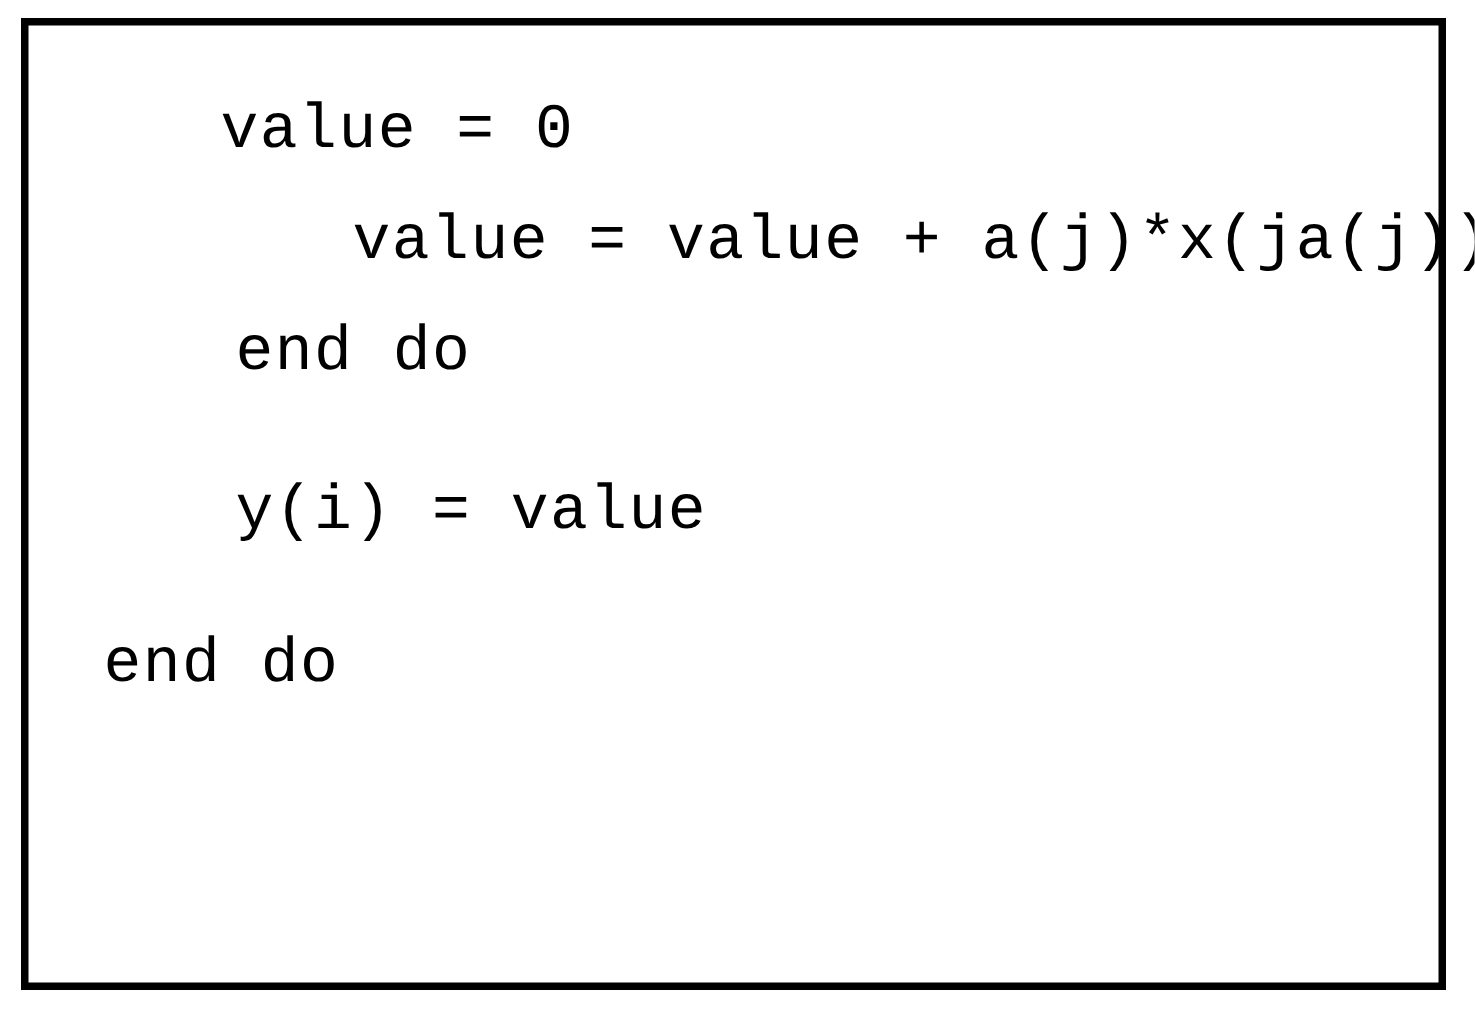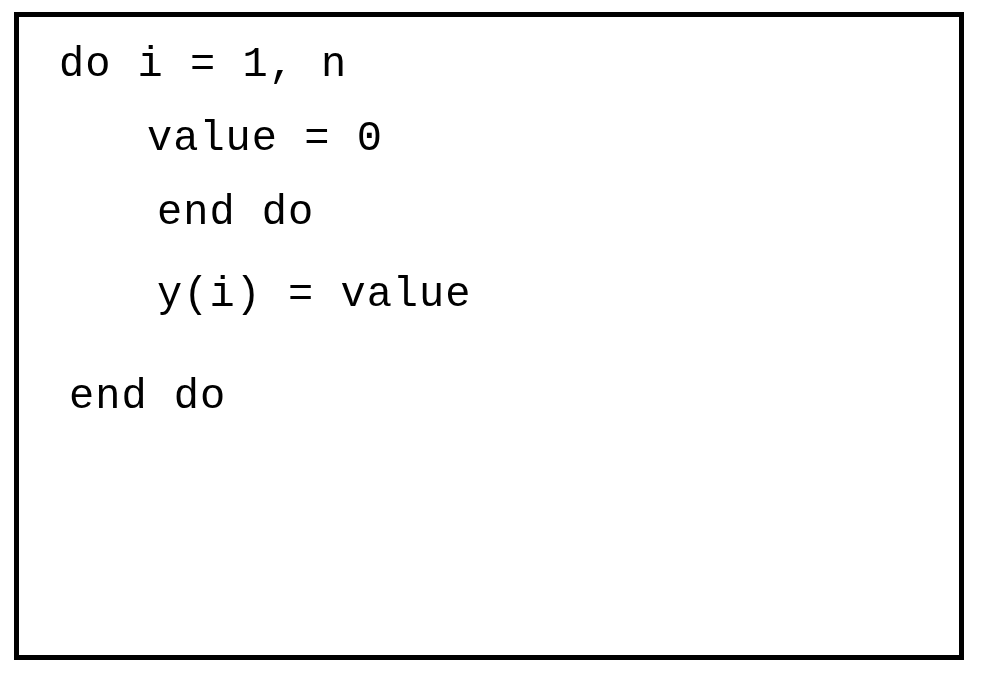--- a/index.html
+++ b/index.html
@@ -25,25 +25,25 @@
       font-size: 42px;
       color: #000;
       white-space: pre;
       letter-spacing: 1px;
     }
     .l1 { margin-top: 4px; }
     .l2 { margin-top: 26px; padding-left: 88px; }
     .l3 { margin-top: 26px; padding-left: 88px; }
     .l4 { margin-top: 26px; padding-left: 176px; }
     .l5 { margin-top: 26px; padding-left: 98px; }
-    .l6 { margin-top: 34px; padding-left: 98px; }
+    .l6 { margin-top: 58px; padding-left: 98px; }
     .l7 { margin-top: 54px; padding-left: 10px; }
   </style>
 </head>
 <body>
 
 <div class="code-box">
-  <div class="code-line l1">do i = 1, n</div>
   <div class="code-line l2">value = 0</div>
+  <div class="code-line l4">value = value + a(j)*x(ja(j))</div>
   <div class="code-line l5">end do</div>
   <div class="code-line l6">y(i) = value</div>
   <div class="code-line l7">end do</div>
 </div>
 
 </body></html>

